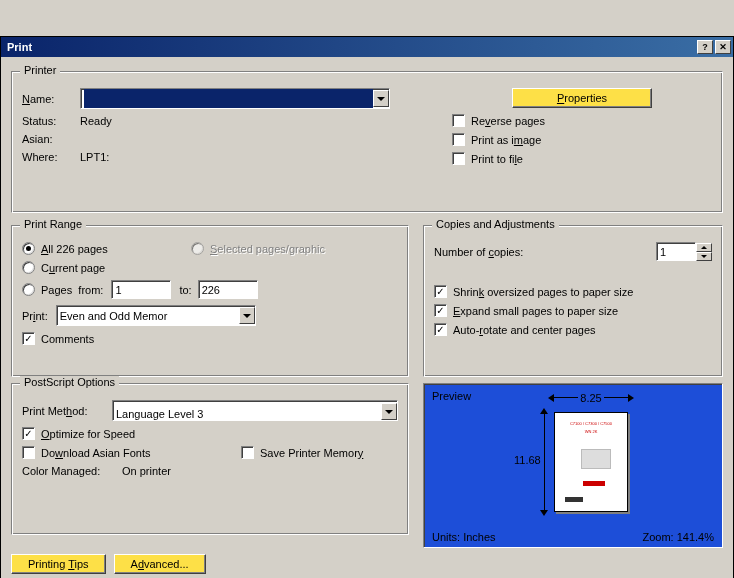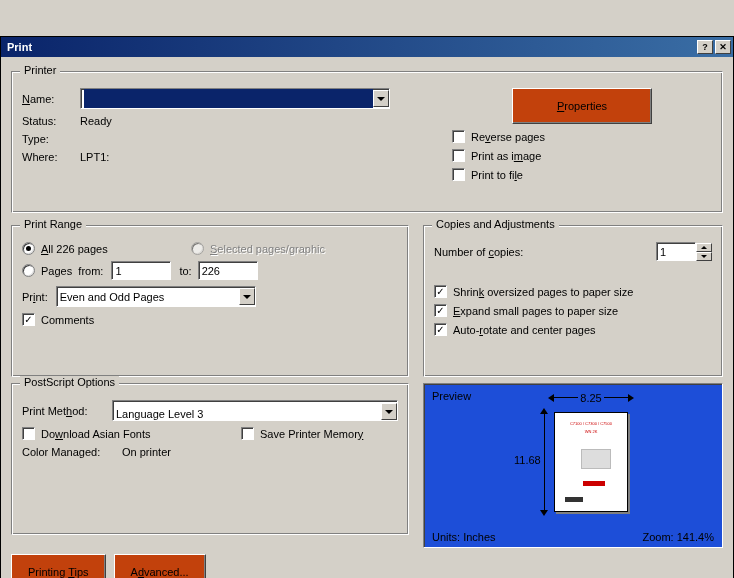--- a/index.html
+++ b/index.html
@@ -8,21 +8,21 @@
 .titlebar { height: 20px; background: linear-gradient(to right, #0a246a, #3a6ea5); display: flex; align-items: center; padding: 0 2px; justify-content: space-between; }
 .titlebar-text { color: #fff; font-weight: bold; padding-left: 4px; }
 .titlebar-btns { display: flex; gap: 2px; }
 .titlebar-btn { width: 16px; height: 14px; background: #d4d0c8; border: 1px solid #fff; border-right-color: #404040; border-bottom-color: #404040; display: flex; align-items: center; justify-content: center; font-size: 9px; font-weight: bold; cursor: pointer; }
 .content { padding: 8px 10px; }
 .fieldset { border: 1px solid #808080; border-right-color: #fff; border-bottom-color: #fff; box-shadow: inset 1px 1px 0 #fff, inset -1px -1px 0 #808080; padding: 10px 10px 10px 10px; margin: 6px 0; position: relative; }
 .fieldset .legend { position: absolute; top: -8px; left: 8px; background: #d4d0c8; padding: 0 4px; }
 .row { display: flex; align-items: center; margin: 6px 0; }
 .label { margin-right: 8px; min-width: 50px; }
 .underline { text-decoration: underline; }
-.btn { background: #c2410c; border: 1px solid #fff; border-right-color: #404040; border-bottom-color: #404040; box-shadow: inset -1px -1px 0 #808080; padding: 11px 16px; cursor: pointer; min-width: 75px; text-align: center; }
+.btn { background: #fde047; border: 1px solid #fff; border-right-color: #404040; border-bottom-color: #404040; box-shadow: inset -1px -1px 0 #808080; padding: 3px 16px; cursor: pointer; min-width: 75px; text-align: center; }
 .dropdown { background: #fff; border: 1px solid #808080; border-right-color: #fff; border-bottom-color: #fff; box-shadow: inset 1px 1px 0 #404040; height: 21px; display: flex; align-items: center; justify-content: space-between; padding-left: 3px; }
 .dropdown .dd-btn { width: 16px; height: 17px; background: #d4d0c8; border: 1px solid #fff; border-right-color: #404040; border-bottom-color: #404040; display: flex; align-items: center; justify-content: center; }
 .dd-arrow { width: 0; height: 0; border-left: 4px solid transparent; border-right: 4px solid transparent; border-top: 4px solid #000; }
 .input { background: #fff; border: 1px solid #808080; border-right-color: #fff; border-bottom-color: #fff; box-shadow: inset 1px 1px 0 #404040; height: 19px; padding: 1px 3px; }
 .checkbox, .radio { width: 13px; height: 13px; margin-right: 6px; flex-shrink: 0; }
 .checkbox { background:#fff; border:1px solid #808080; border-right-color:#fff; border-bottom-color:#fff; box-shadow: inset 1px 1px 0 #404040; display:inline-flex; align-items:center; justify-content:center; }
 .checkbox.checked::after { content:"✓"; font-size:10px; line-height:1; color:#000; }
 .radio { background:#fff; border-radius:50%; border:1px solid #808080; box-shadow: inset 1px 1px 0 #404040, inset -1px -1px 0 #dfdfdf; display:inline-flex; align-items:center; justify-content:center; }
 .radio.checked::after { content:""; width:5px; height:5px; background:#000; border-radius:50%; }
 .disabled-text { color:#808080; text-shadow: 1px 1px 0 #fff; }
@@ -79,21 +79,21 @@
               <div class="dd-btn">
                   <div class="dd-arrow"></div>
                 </div>
             </div>
           </div>
           <div class="row">
               <span class="label">Status:</span>
               <span>Ready</span>
             </div>
           <div class="row">
-              <span class="label">Type:</span>
+              <span class="label">Asian:</span>
               <span></span>
             </div>
           <div class="row">
               <span class="label">Where:</span>
               <span>LPT1:</span>
             </div>
         </div>
         <div style="width:260px;">
           <div class="row" style="justify-content:center;">
               <div class="btn" style="min-width:140px;"><span class="underline">P</span>roperties</div>
@@ -118,31 +118,35 @@
       <div class="left-col">
 
         <div class="fieldset" style="height:152px;">
           <div class="legend">Print Range</div>
           <div class="row">
             <span class="radio checked"></span>
             <span style="width:150px;"><span class="underline">A</span>ll 226 pages</span>
             <span class="radio" style="opacity:.6;"></span>
             <span class="disabled-text"><span class="underline">S</span>elected pages/graphic</span>
           </div>
+          <div class="row">
+              <span class="radio"></span>
+              <span>C<span class="underline">u</span>rrent page</span>
+            </div>
           <div class="row">
             <span class="radio"></span>
             <span>Pa<span class="underline">g</span>es &nbsp;from:</span>
             <input class="input" style="width: 60px; margin: 0px 8px;" value="1">
             <span>to:</span>
             <input class="input" style="width: 60px; margin-left: 6px;" value="226">
           </div>
           <div class="row">
             <span style="margin-right:8px;">Pr<span class="underline">i</span>nt:</span>
             <div class="dropdown" style="width:200px;">
-              <span>Even and Odd Pages</span>
+              <span>Even and Odd Memor</span>
               <div class="dd-btn">
                   <div class="dd-arrow"></div>
                 </div>
             </div>
           </div>
           <div class="row">
               <span class="checkbox checked"></span>
               <span>Comments</span>
             </div>
         </div>
@@ -151,20 +155,24 @@
           <div class="legend">PostScript Options</div>
           <div class="row">
             <span style="width:90px;">Print Met<span class="underline">h</span>od:</span>
             <div class="dropdown" style="flex:1;align-items:flex-end;">
               <span>Language Level 3</span>
               <div class="dd-btn">
                   <div class="dd-arrow"></div>
                 </div>
             </div>
           </div>
+          <div class="row">
+              <span class="checkbox checked"></span>
+              <span><span class="underline">O</span>ptimize for Speed</span>
+            </div>
           <div class="row">
             <span class="checkbox"></span>
             <span style="width:200px;">Do<span class="underline">w</span>nload Asian Fonts</span>
             <span class="checkbox"></span>
             <span>Save Printer Memor<span class="underline">y</span></span>
           </div>
           <div class="row">
             <span style="width:100px;">Color Managed:</span>
             <span>On printer</span>
           </div>

